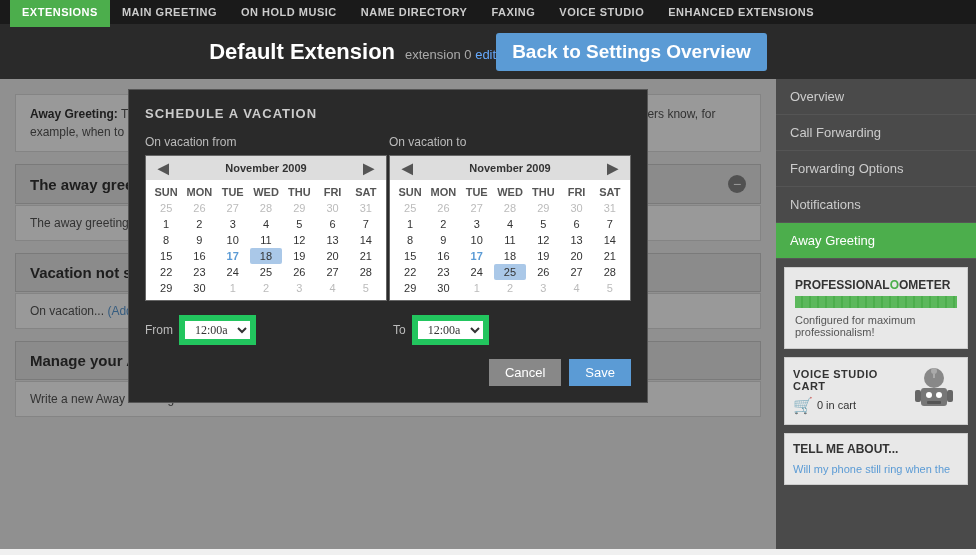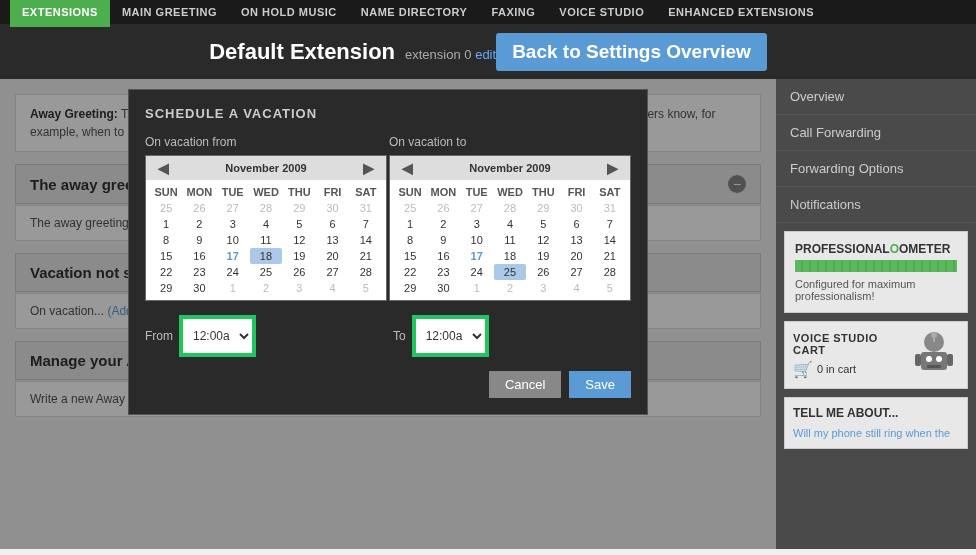--- a/index.html
+++ b/index.html
@@ -243,25 +243,26 @@
       flex: 1;
       display: flex;
       align-items: center;
       gap: 6px;
     }
     .time-label {
       color: #bbb;
       font-size: 12px;
     }
     .time-select {
-      padding: 9px 6px;
+      padding: 1px 6px;
       font-size: 12px;
-      border: 4px solid #22c55e;
+      border: 6px solid #22c55e;
       background: white;
       color: #333;
+      font-family: Liberation Serif, serif;
     }
 
     .modal-footer {
       display: flex;
       justify-content: flex-end;
       gap: 8px;
     }
     .btn-cancel {
       background: #888;
       color: white;
@@ -627,20 +628,21 @@
       </div>
     </div>
 
   </div>
 
   <div class="sidebar">
     <div class="sidebar-item">Overview</div>
     <div class="sidebar-item">Call Forwarding</div>
     <div class="sidebar-item">Forwarding Options</div>
     <div class="sidebar-item">Notifications</div>
+    <div class="sidebar-item active">Away Greeting</div>
 
     <div class="sidebar-widget">
       <div class="widget-title-pro">
         <span class="pro-label">PROFESSIONAL</span><span class="pro-green">O</span><span class="pro-label">OMETER</span>
       </div>
       <div class="professionalo-bar">
         <div class="professionalo-bar-inner"></div>
       </div>
       <div class="widget-text">Configured for maximum professionalism!</div>
     </div>

